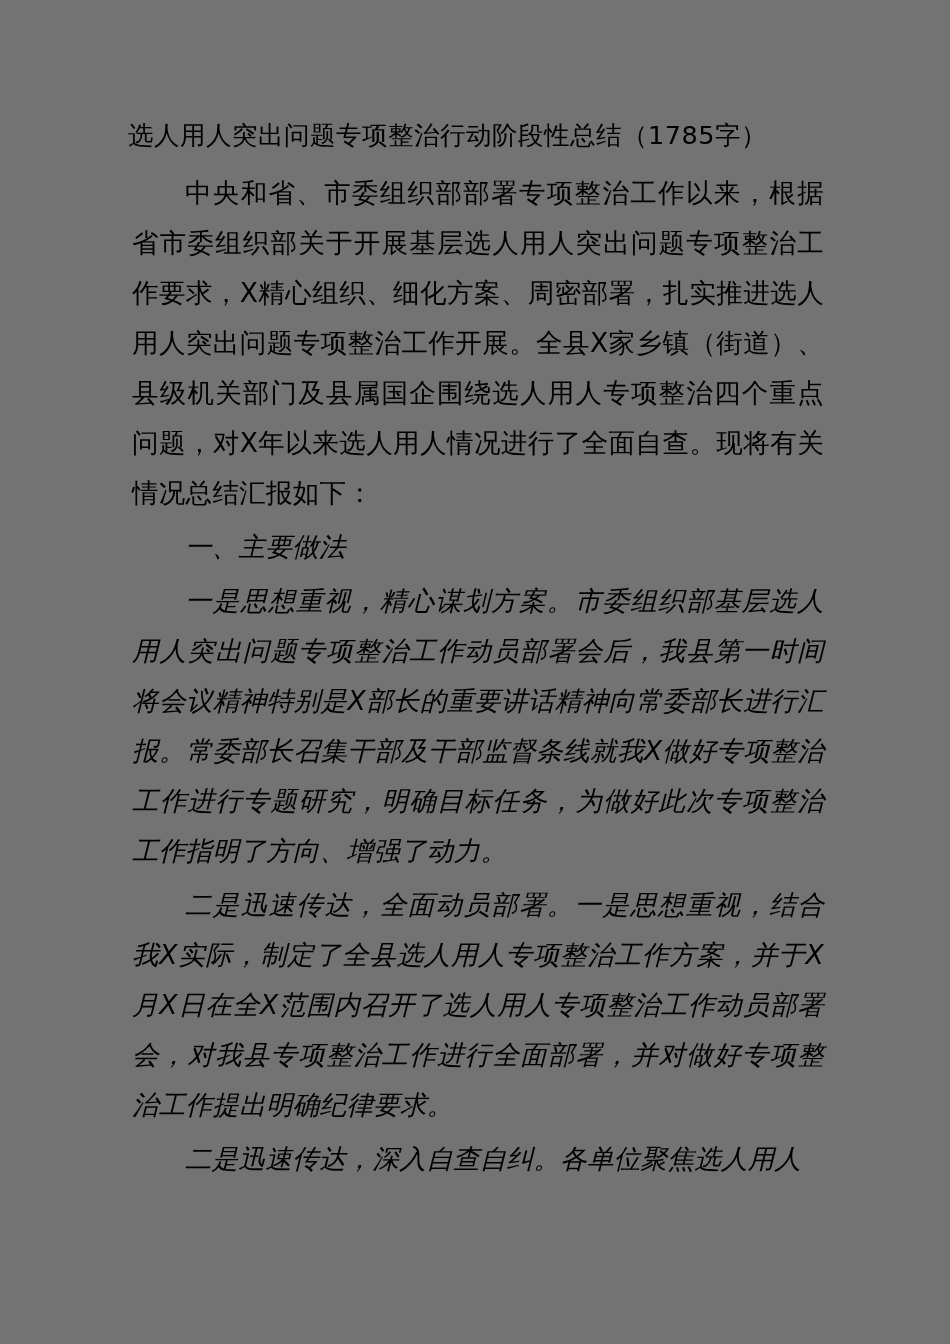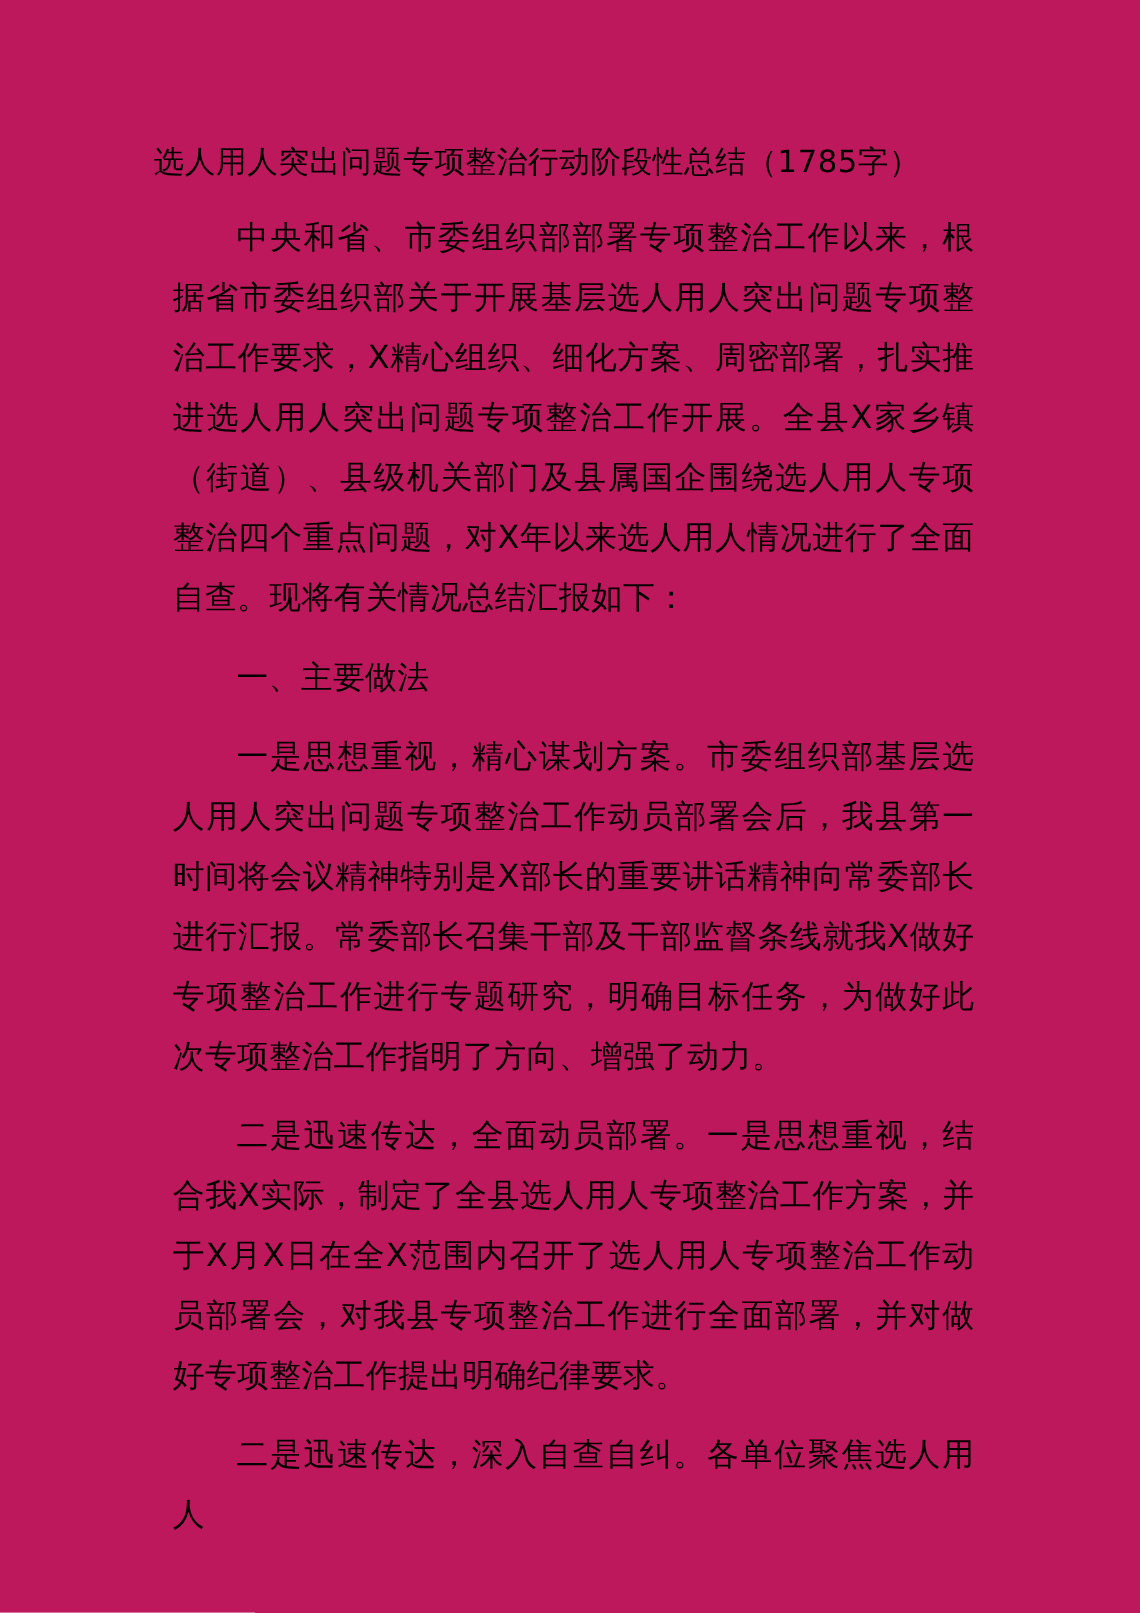--- a/index.html
+++ b/index.html
@@ -8,21 +8,21 @@
     background: #ffffff;
   }
   body {
     font-family: "DejaVu Sans", "Liberation Sans", sans-serif;
     color: #000000;
   }
   .page {
     position: relative;
     width: 950px;
     height: 1344px;
-    background: #be185d;
+    background: #737373;
     box-sizing: border-box;
     overflow: hidden;
   }
   .doc-body {
     position: absolute;
     left: 128px;
     top: 112px;
     width: 700px;
   }
   .doc-title {
@@ -30,27 +30,28 @@
     line-height: 46px;
     letter-spacing: 0.5px;
     margin: 0 0 10px 0;
     font-weight: 400;
     white-space: nowrap;
   }
   .para {
     font-size: 26.5px;
     line-height: 50px;
     letter-spacing: 0.3px;
-    margin: 16px;
+    margin: 4px;
     text-align: justify;
     text-justify: inter-ideograph;
     text-indent: 2em;
   }
   .para + .para {
     margin-top: 0px;
+    font-style: italic;
   }
 </style>
 </head>
 <body>
 
 <div class="page">
   <div class="doc-body">
     <h1 class="doc-title">选人用人突出问题专项整治行动阶段性总结（1785字）</h1>
     <p class="para">中央和省、市委组织部部署专项整治工作以来，根据省市委组织部关于开展基层选人用人突出问题专项整治工作要求，X精心组织、细化方案、周密部署，扎实推进选人用人突出问题专项整治工作开展。全县X家乡镇（街道）、县级机关部门及县属国企围绕选人用人专项整治四个重点问题，对X年以来选人用人情况进行了全面自查。现将有关情况总结汇报如下：</p>
     <p class="para">一、主要做法</p>

